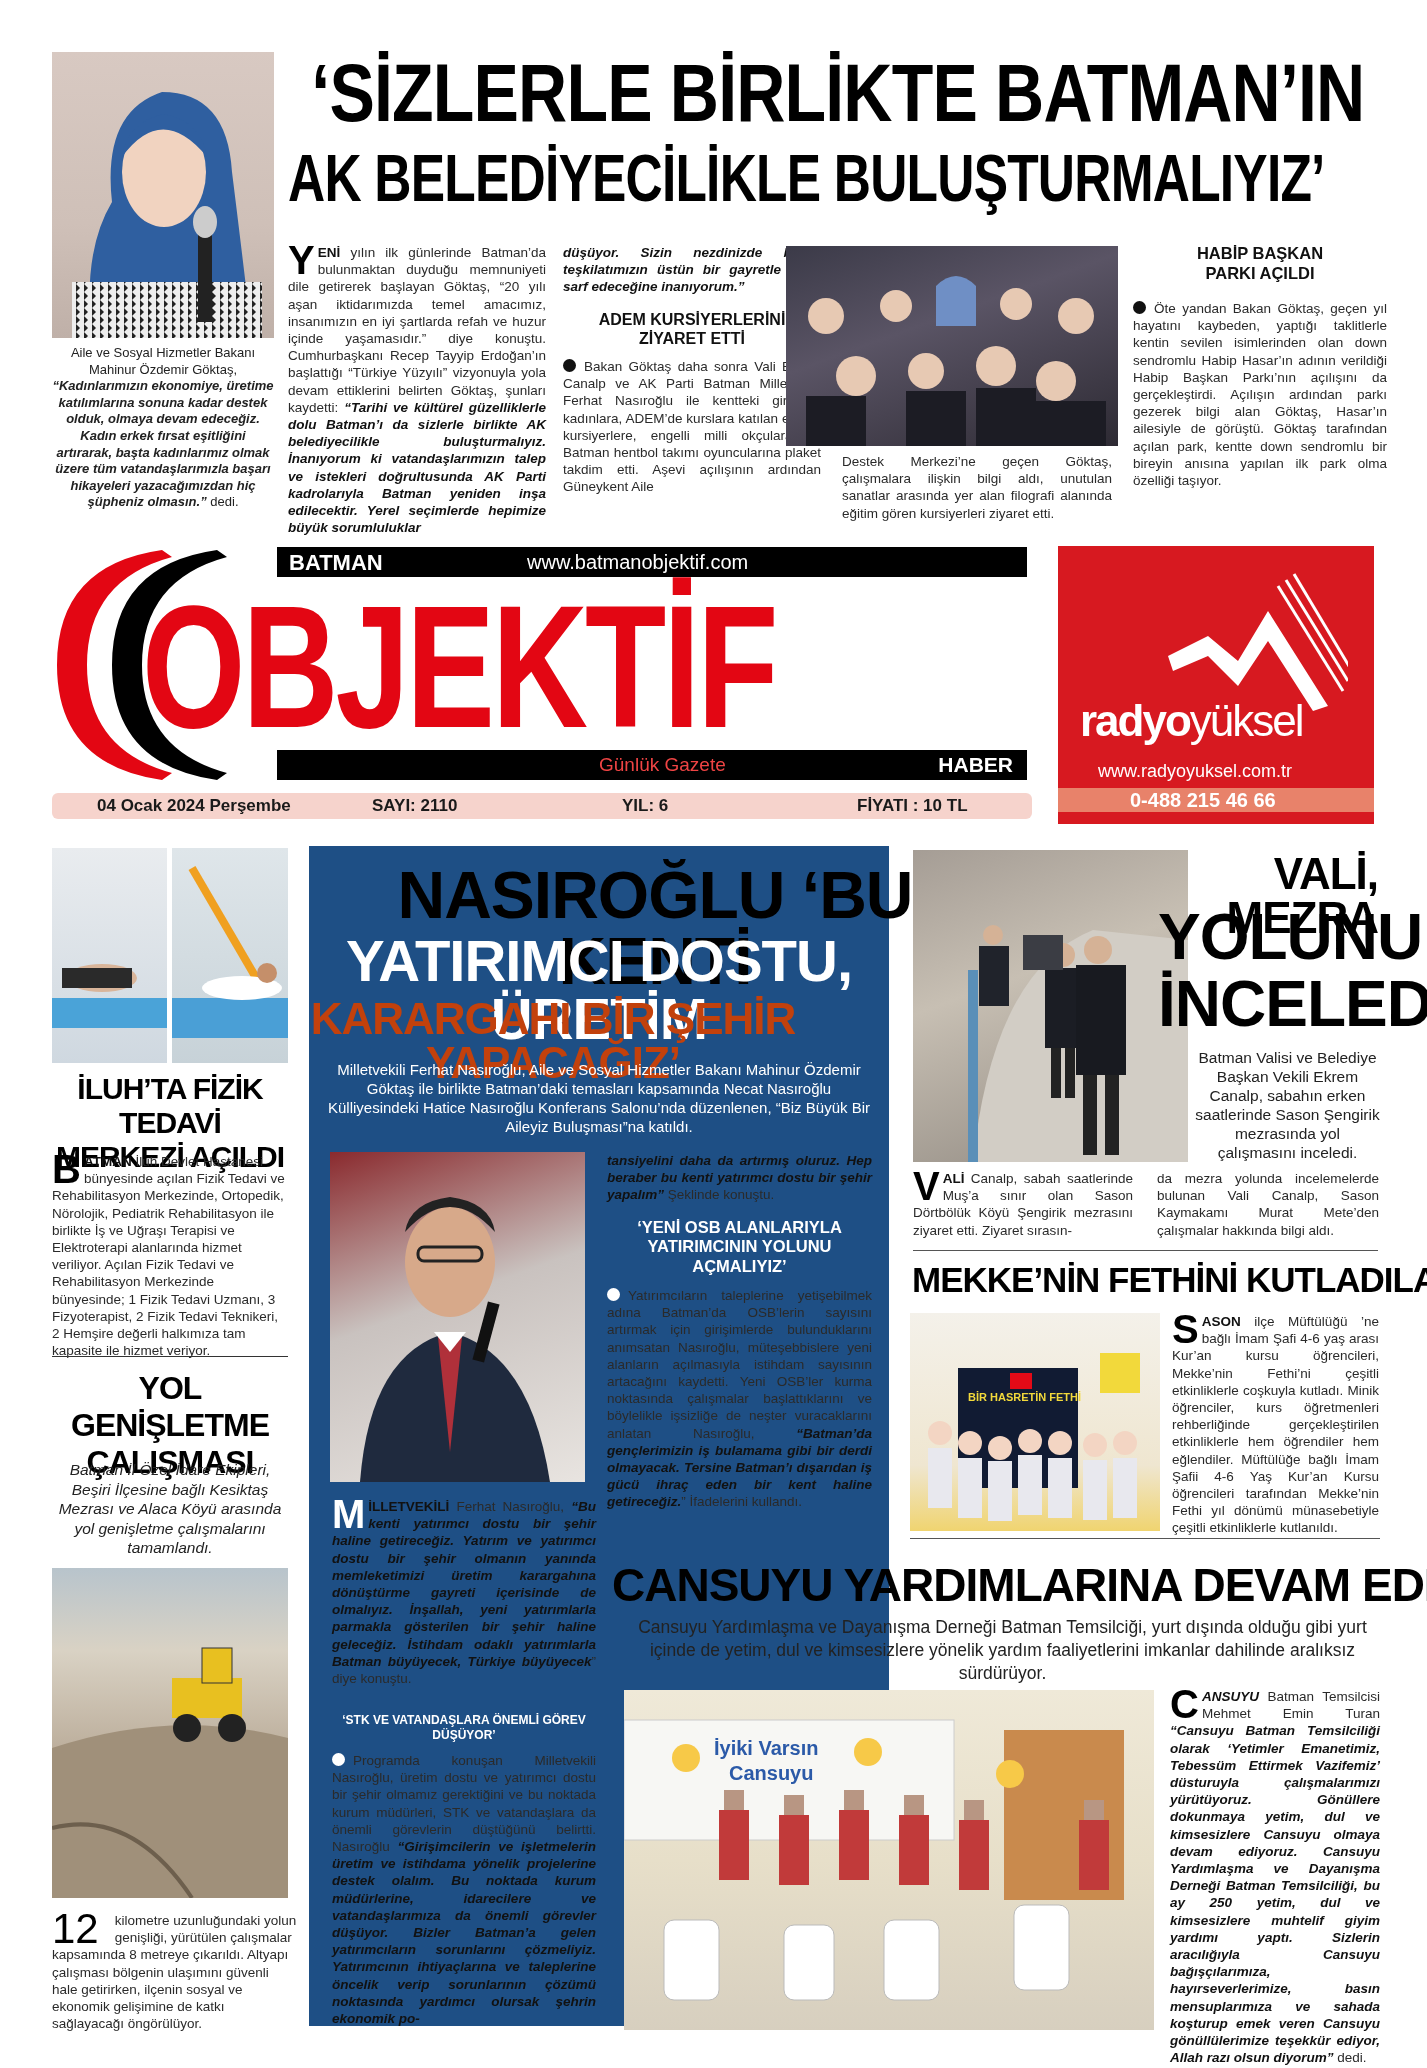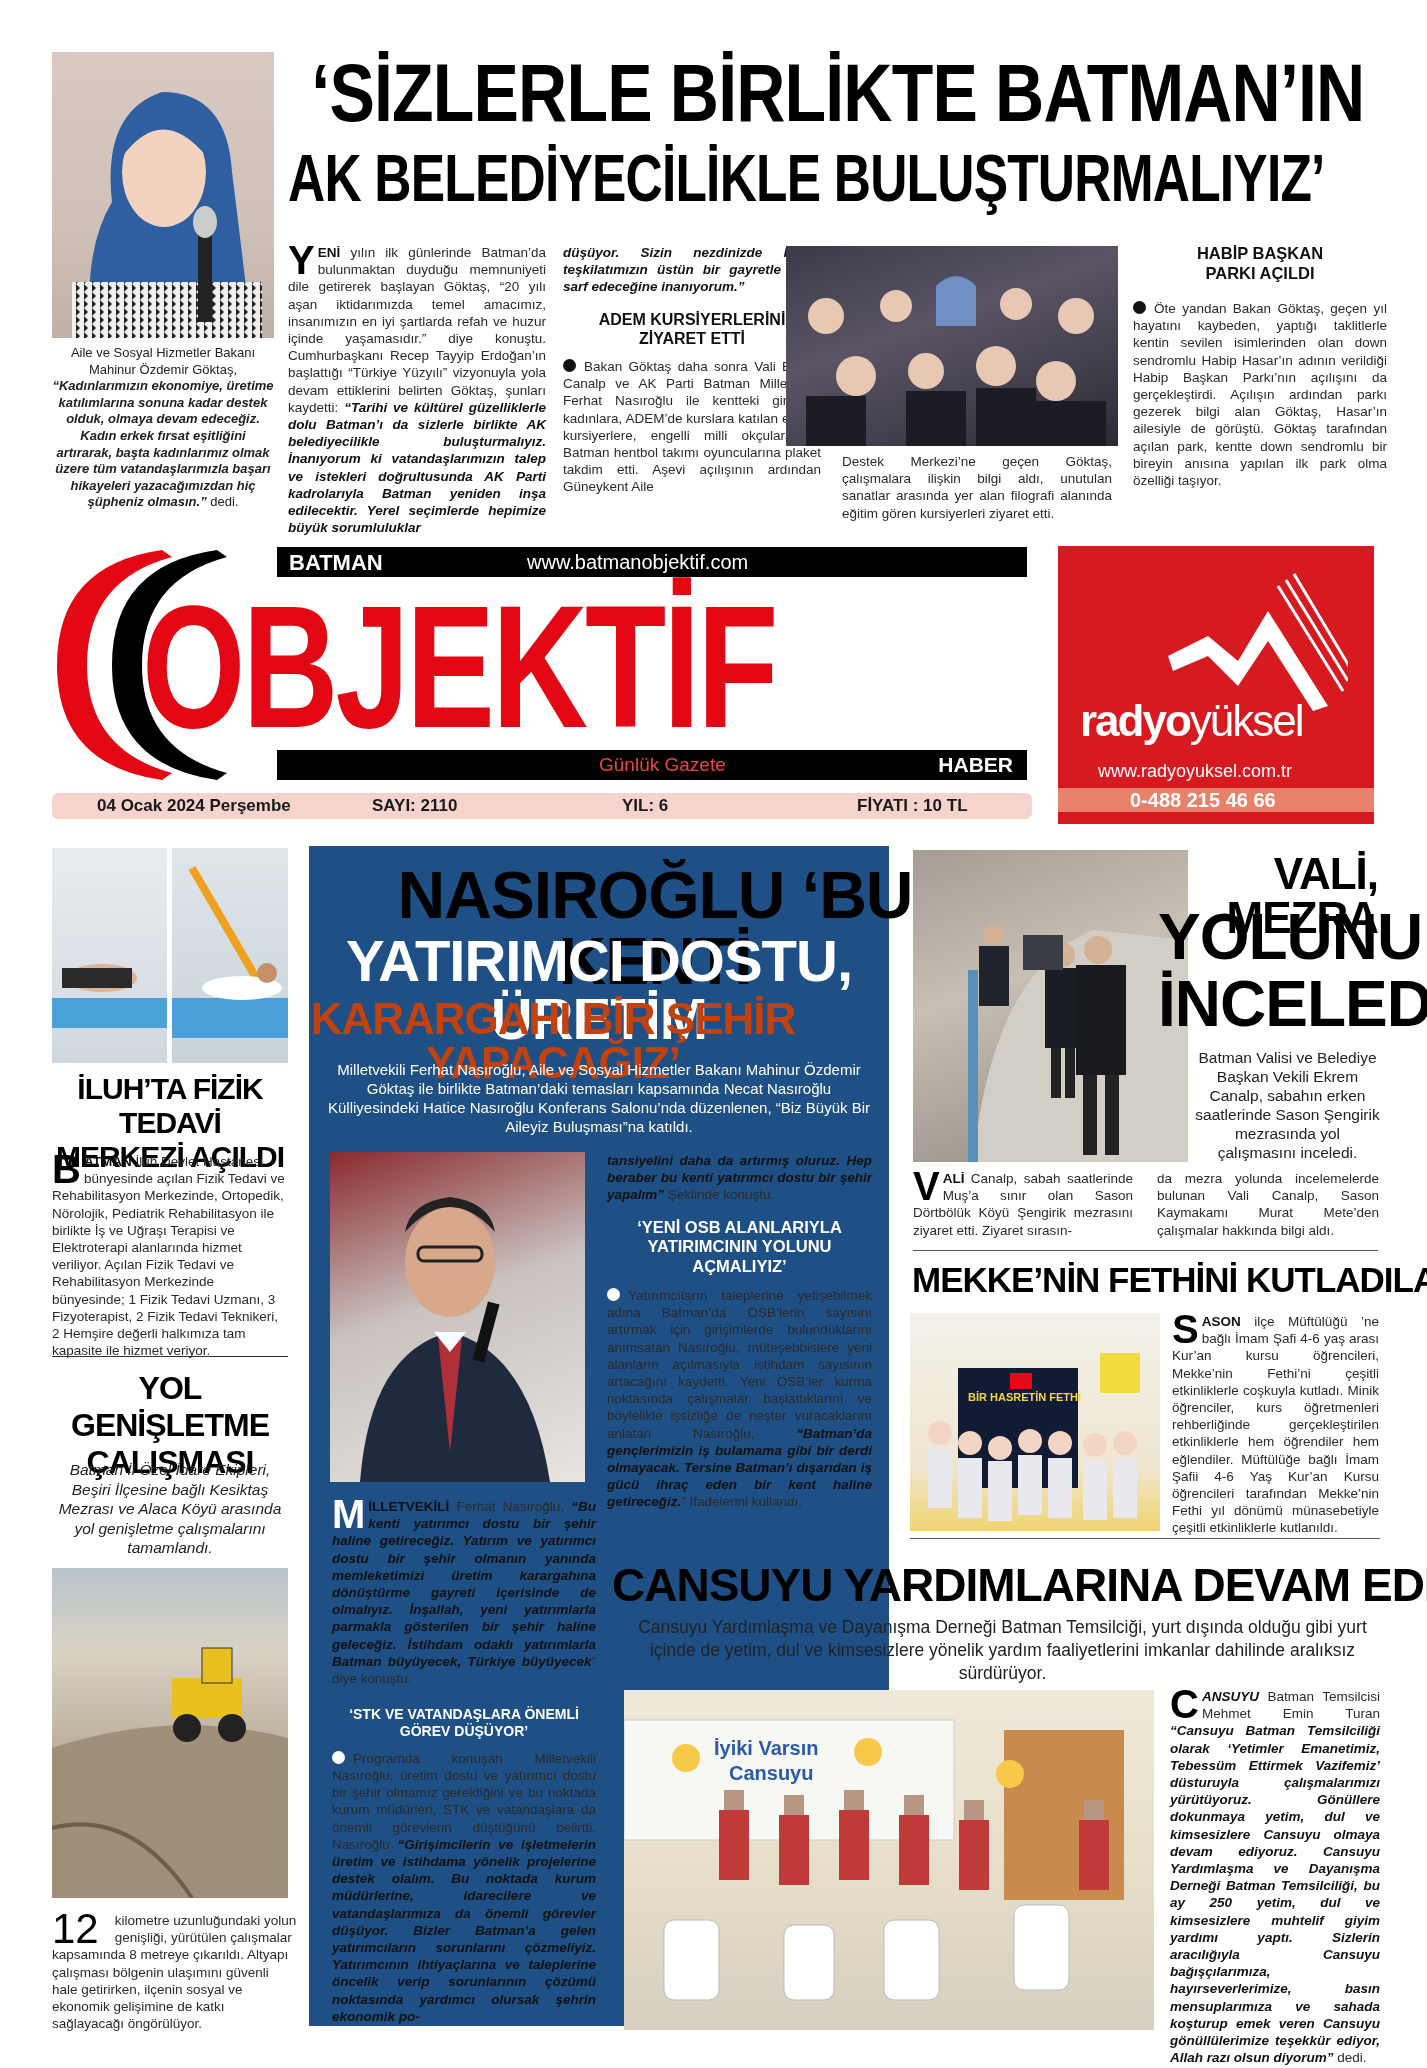--- a/index.html
+++ b/index.html
@@ -186,21 +186,21 @@
     <path d="M108 185 L120 300 L132 185Z" fill="#b0303a"></path>
     <path d="M104 180 L120 200 L136 180Z" fill="#fff"></path>
     <rect x="150" y="150" width="12" height="60" fill="#111" transform="rotate(15 156 180)"></rect>
   </svg>
 </div>
 
 <div class="abs txt" style="left:332px;top:1498px;width:264px">
   <span class="dropcap" style="color:#fff">M</span><b>İLLETVEKİLİ</b>
   <span>Ferhat Nasıroğlu,</span>
   <b><i>“Bu kenti yatırımcı dostu bir şehir haline getireceğiz. Yatırım ve yatırımcı dostu bir şehir olmanın yanında memleketimizi üretim karargahına dönüştürme gayreti içerisinde de olmalıyız. İnşallah, yeni yatırımlarla parmakla gösterilen bir şehir haline geleceğiz. İstihdam odaklı yatırımlarla Batman büyüyecek, Türkiye büyüyecek</i></b><span>” diye konuştu.</span>
-  <div class="sub" style="font-size:14px;color:#fff;margin:19px 0 10px">‘STK VE VATANDAŞLARA ÖNEMLİ GÖREV DÜŞÜYOR’</div>
+  <div class="sub" style="font-size:12px;color:#fff;margin:26px 0 10px">‘STK VE VATANDAŞLARA ÖNEMLİ GÖREV DÜŞÜYOR’</div>
   <div><span class="wbullet"></span><span>Programda konuşan Milletvekili Nasıroğlu, üretim dostu ve yatırımcı dostu bir şehir olmamız gerektiğini ve bu noktada kurum müdürleri, STK ve vatandaşlara da önemli görevlerin düştüğünü belirtti. Nasıroğlu</span>
   <b><i>“Girişimcilerin ve işletmelerin üretim ve istihdama yönelik projelerine destek olalım. Bu noktada kurum müdürlerine, idarecilere ve vatandaşlarımıza da önemli görevler düşüyor. Bizler Batman’a gelen yatırımcıların sorunlarını çözmeliyiz. Yatırımcının ihtiyaçlarına ve taleplerine öncelik verip sorunlarının çözümü noktasında yardımcı olursak şehrin ekonomik po-</i></b></div>
 </div>
 
 <div class="abs txt" style="left:607px;top:1152px;width:265px">
   <b><i>tansiyelini daha da artırmış oluruz. Hep beraber bu kenti yatırımcı dostu bir şehir yapalım”</i></b> <span>Şeklinde konuştu.</span>
   <div class="sub" style="font-size:16.5px;color:#fff;margin:14px 10px 10px">‘YENİ OSB ALANLARIYLA YATIRIMCININ YOLUNU AÇMALIYIZ’</div>
   <div><span class="wbullet"></span><span>Yatırımcıların taleplerine yetişebilmek adına Batman’da OSB’lerin sayısını artırmak için girişimlerde bulunduklarını anımsatan Nasıroğlu, müteşebbislere yeni alanların açılmasıyla istihdam sayısının artacağını kaydetti. Yeni OSB’ler kurma noktasında çalışmalar başlattıklarını ve böylelikle işsizliğe de neşter vuracaklarını anlatan Nasıroğlu,</span>
   <b><i>“Batman’da gençlerimizin iş bulamama gibi bir derdi olmayacak. Tersine Batman’ı dışarıdan iş gücü ihraç eden bir kent haline getireceğiz.</i></b><span>” İfadelerini kullandı.</span></div>
 </div>

